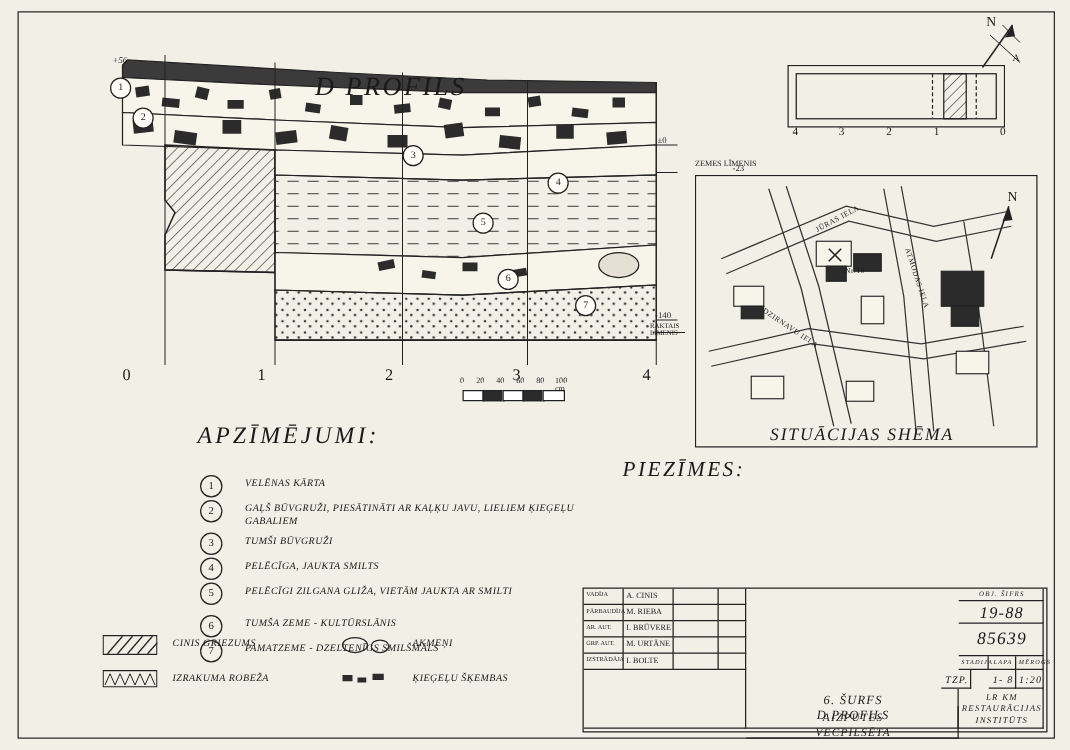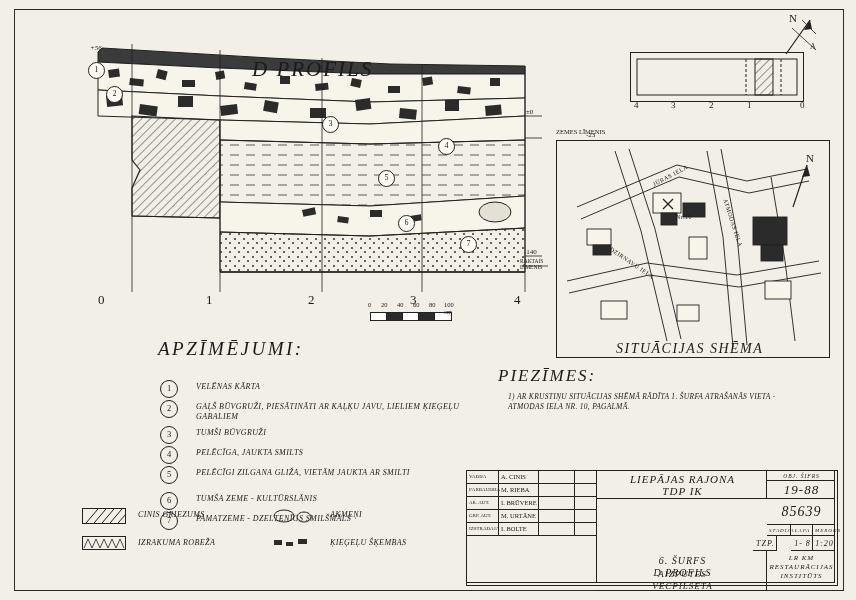--- a/index.html
+++ b/index.html
@@ -270,21 +270,20 @@
 
     <svg class="abs" width="44" height="14" style="left:190px;top:28px;">
       <rect x="2" y="4" width="8" height="5" fill="#2b2b2b"></rect>
       <rect x="14" y="6" width="7" height="4" fill="#2b2b2b"></rect>
       <rect x="26" y="3" width="9" height="5" fill="#2b2b2b"></rect>
     </svg>
     <div class="legend-text2" style="left:248px;top:30px;">ĶIEĢEĻU ŠĶEMBAS</div>
   </div>
 
   <div class="ttl abs" id="title-piezimes">PIEZĪMES:</div>
-  <div class="note" style="left:508px;top:392px;width:280px;">1) AR KRUSTIŅU SITUĀCIJAS SHĒMĀ RĀDĪTA 1. ŠURFA ATRAŠANĀS VIETA - ATMODAS IELA NR. 10, PAGALMĀ.</div>
 
   <div class="abs" id="keyplan">
     <svg width="172" height="48">
       <rect x="0" y="0" width="172" height="48" fill="#f2efe6"></rect>
       <rect x="6" y="6" width="160" height="36" fill="none" stroke="#222" stroke-width="1"></rect>
       <rect x="124" y="6" width="18" height="36" fill="url(#diag)" stroke="#222" stroke-width="1"></rect>
       <line x1="115" y1="6" x2="115" y2="42" stroke="#222" stroke-dasharray="3,2"></line>
       <line x1="150" y1="6" x2="150" y2="42" stroke="#222" stroke-dasharray="3,2"></line>
     </svg>
   </div>
@@ -369,24 +368,20 @@
     <div class="tb-cell" style="left:0;top:39px;width:32px;height:13px;font-size:5px;">GRP. AUT.</div>
     <div class="tb-cell" style="left:32px;top:39px;width:40px;height:13px;">M. URTĀNE</div>
     <div class="tb-cell" style="left:72px;top:39px;width:36px;height:13px;"></div>
     <div class="tb-cell" style="left:108px;top:39px;width:22px;height:13px;"></div>
 
     <div class="tb-cell" style="left:0;top:52px;width:32px;height:13px;font-size:5px;">IZSTRĀDĀJA</div>
     <div class="tb-cell" style="left:32px;top:52px;width:40px;height:13px;">I. BOLTE</div>
     <div class="tb-cell" style="left:72px;top:52px;width:36px;height:13px;"></div>
     <div class="tb-cell" style="left:108px;top:52px;width:22px;height:13px;"></div>
 
-    <div class="tb-cell tb-big" style="left:130px;top:0;width:170px;height:28px;font-size:11px;padding-top:2px;">
-      <div style="position:static;">LIEPĀJAS RAJONA</div>
-      <div style="position:static;">TDP IK</div>
-    </div>
     <div class="tb-cell tb-big" style="left:300px;top:0;width:68px;height:10px;font-size:5.5px;line-height:10px;">OBJ. ŠIFRS</div>
     <div class="tb-cell tb-big" style="left:300px;top:10px;width:68px;height:18px;font-size:13px;line-height:18px;">19-88</div>
 
     <div class="tb-cell tb-big" style="left:300px;top:28px;width:68px;height:26px;font-size:14px;line-height:26px;">85639</div>
 
     <div class="tb-cell tb-big" style="left:130px;top:54px;width:170px;height:26px;font-size:9px;padding-top:3px;margin-top:40px;">
       <div style="position:static;">AIZPUTES</div>
       <div style="position:static;">VECPILSĒTA</div>
     </div>
     <div class="tb-cell tb-big" style="left:300px;top:54px;width:24px;height:11px;font-size:5px;line-height:11px;">STADIJA</div>

